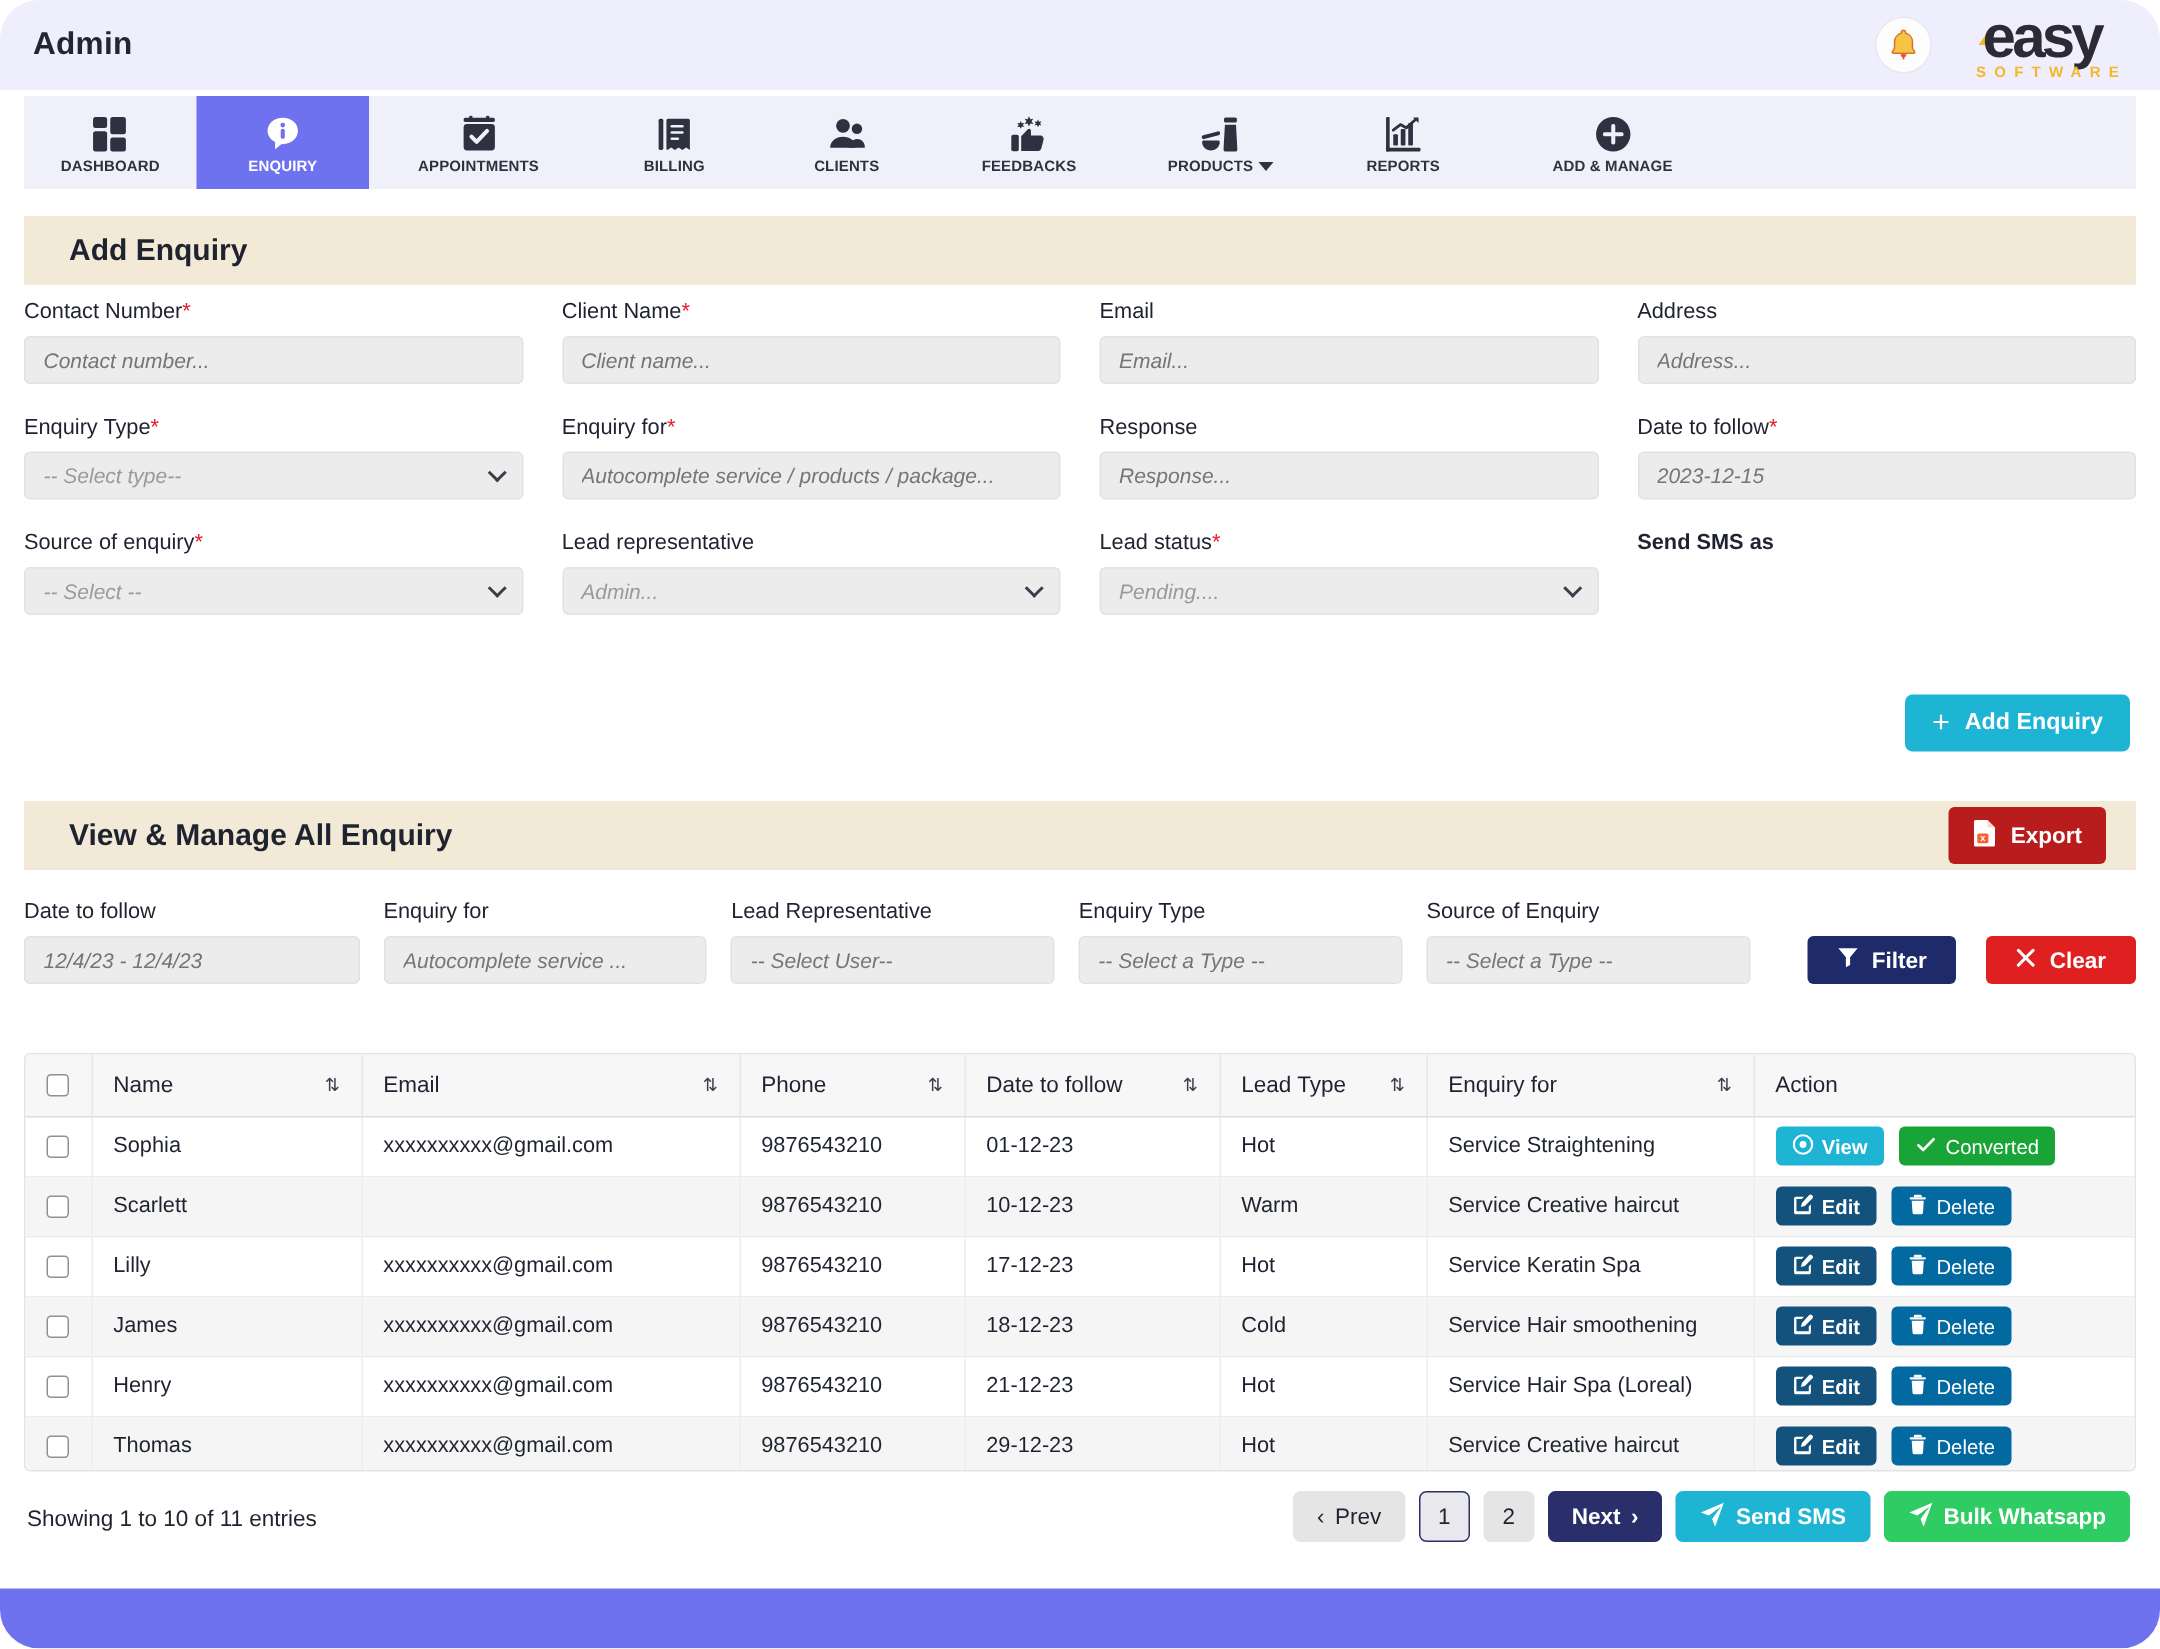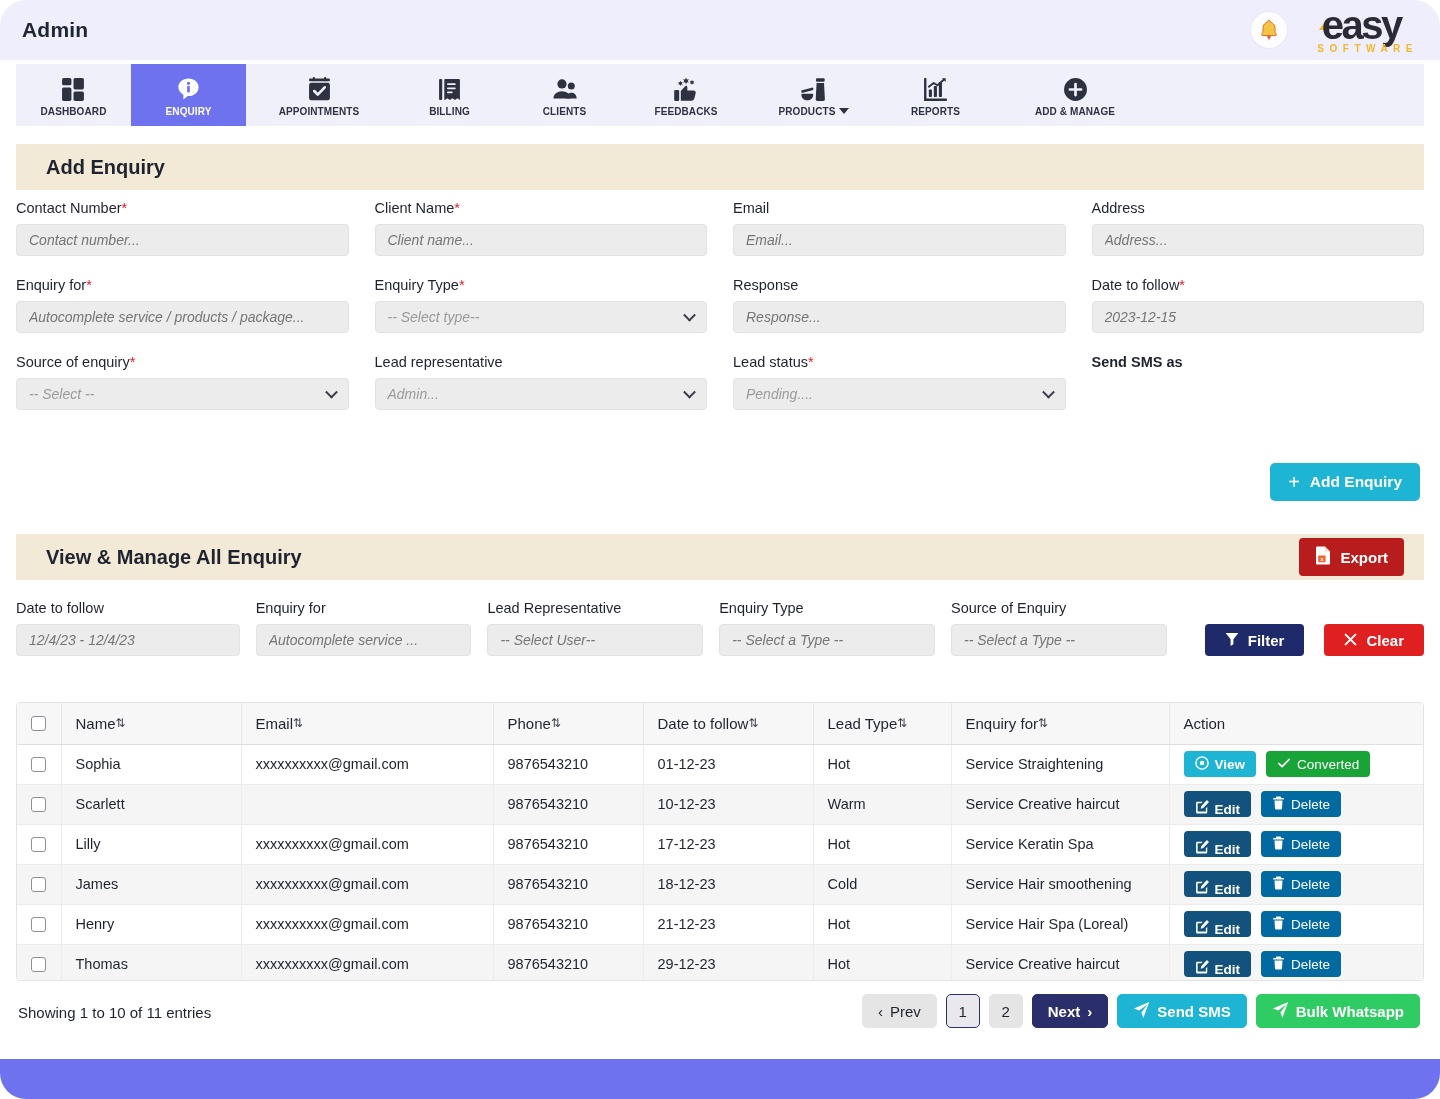--- a/index.html
+++ b/index.html
@@ -175,21 +175,21 @@
     background: #fff;
   }
   table { border-collapse: collapse; width: 100%; table-layout: fixed; }
   thead th {
     background: #f7f7f8; height: 41px;
     font-size: 15px; font-weight: normal; color: #1f2330; text-align: left;
     border-bottom: 1px solid #dededf; border-right: 1px solid #e6e6e8;
     padding: 0 14px; vertical-align: middle;
   }
   thead th:last-child { border-right: none; }
-  .th-inner { display: flex; align-items: center; justify-content: flex-start; }
+  .th-inner { display: flex; align-items: center; justify-content: space-between; gap: 12px; }
   .sort-ico { color: #3a3d4a; font-size: 12px; line-height: 1; display: inline-block; }
   tbody td {
     height: 40px; font-size: 14.5px; color: #1f2330;
     border-bottom: 1px solid #ececed; border-right: 1px solid #ececed;
     padding: 0 14px; vertical-align: middle; white-space: nowrap;
     overflow: hidden; text-overflow: ellipsis;
   }
   tbody td:last-child { border-right: none; }
   tbody tr:nth-child(even) td { background: #f5f5f6; }
   tbody tr:nth-child(odd) td { background: #ffffff; }
@@ -207,21 +207,21 @@
   }
   .act-row { display: flex; align-items: center; gap: 10px; }
   .btn-sm {
     border: none; border-radius: 4px; color: #fff; height: 26px;
     padding: 0 11px; display: inline-flex; align-items: center; gap: 6px;
     font-size: 13.5px; font-weight: bold; cursor: pointer;
     font-family: "Liberation Sans", sans-serif; white-space: nowrap;
   }
   .btn-view { background: #1eb4d4; }
   .btn-converted { background: #18a437; font-weight: normal; }
-  .btn-edit { background: #12527c; align-items: flex-end; }
+  .btn-edit { background: #12527c; }
   .btn-delete { background: #0369a1; font-weight: normal; }
 
   
   .showing {
     position: absolute; left: 18px; top: 1004px;
     font-size: 15px; color: #1f2330;
   }
   .pager {
     position: absolute; right: 20px; top: 994px;
     display: flex; align-items: center; gap: 9px;
@@ -413,29 +413,29 @@
         <input class="ctl" placeholder="Email..." style="">
       </div>
       <div class="field">
         <label>Address</label>
         <input class="ctl" placeholder="Address..." style="">
       </div>
     </div>
 
     <div class="form-row">
       <div class="field">
-        <label><span>Enquiry for</span><span class="req">*</span></label>
-        <input class="ctl" placeholder="Autocomplete service / products / package..." style="">
-      </div>
-      <div class="field">
         <label><span>Enquiry Type</span><span class="req">*</span></label>
         <div class="ctl select">
           <span>-- Select type--</span>
           <span class="chev"></span>
         </div>
+      </div>
+      <div class="field">
+        <label><span>Enquiry for</span><span class="req">*</span></label>
+        <input class="ctl" placeholder="Autocomplete service / products / package..." style="">
       </div>
       <div class="field">
         <label>Response</label>
         <input class="ctl" placeholder="Response..." style="">
       </div>
       <div class="field">
         <label><span>Date to follow</span><span class="req">*</span></label>
         <input class="ctl" placeholder="2023-12-15" style="">
       </div>
     </div>

